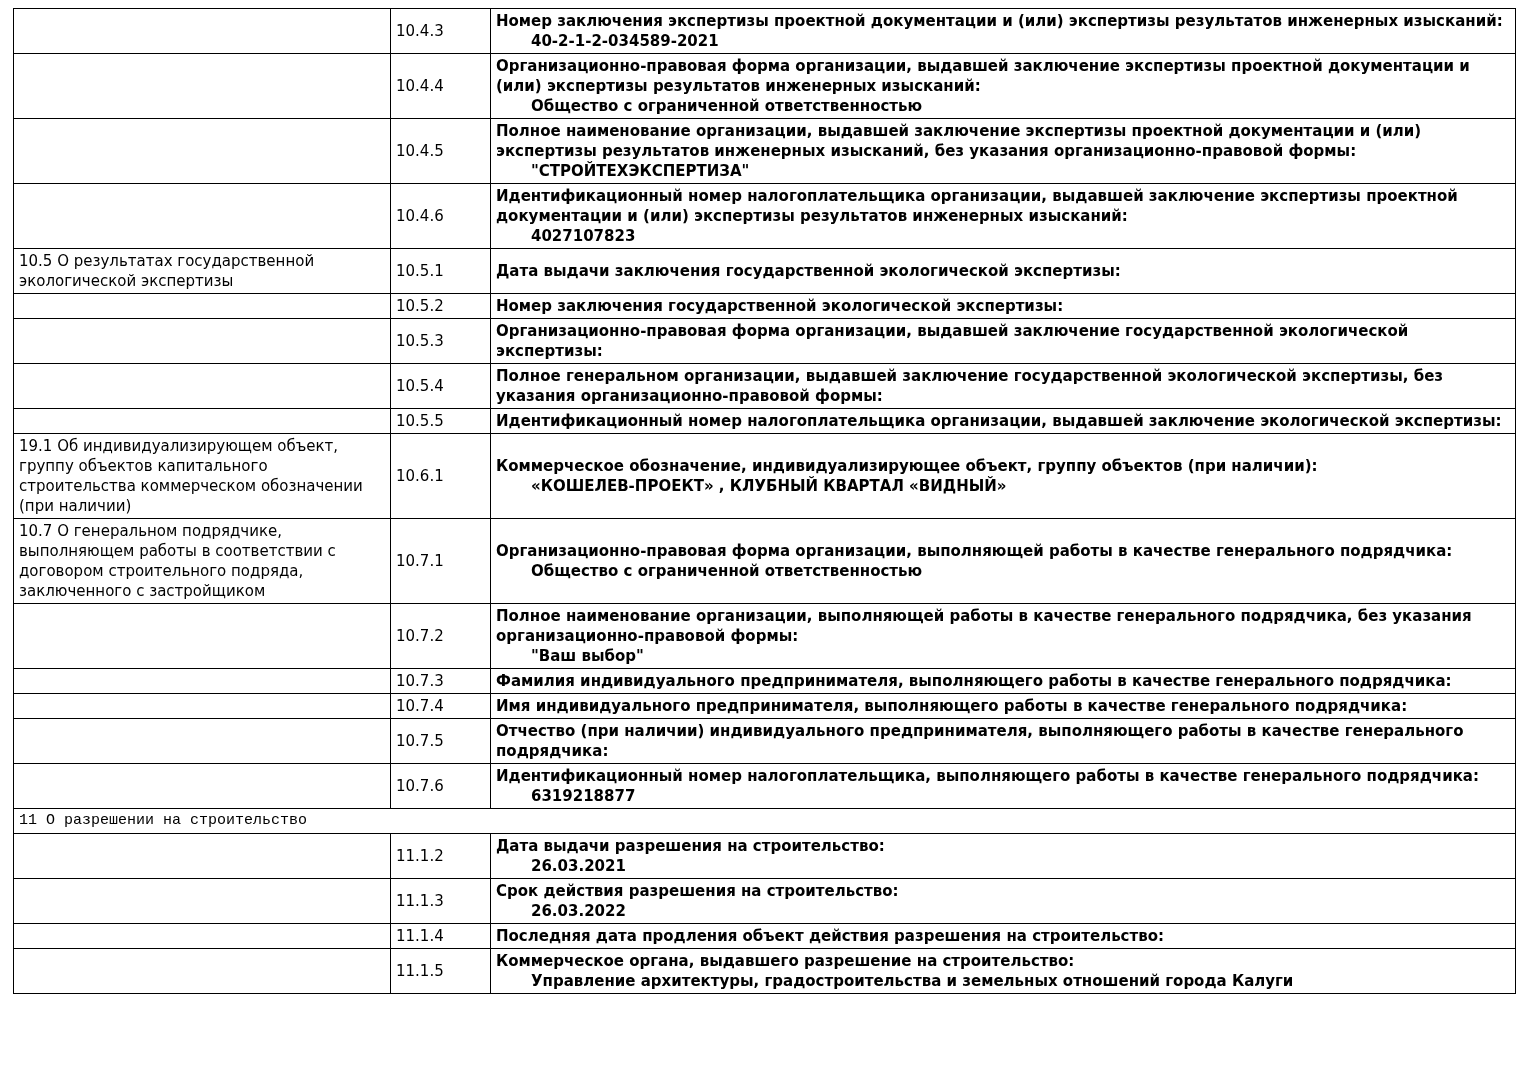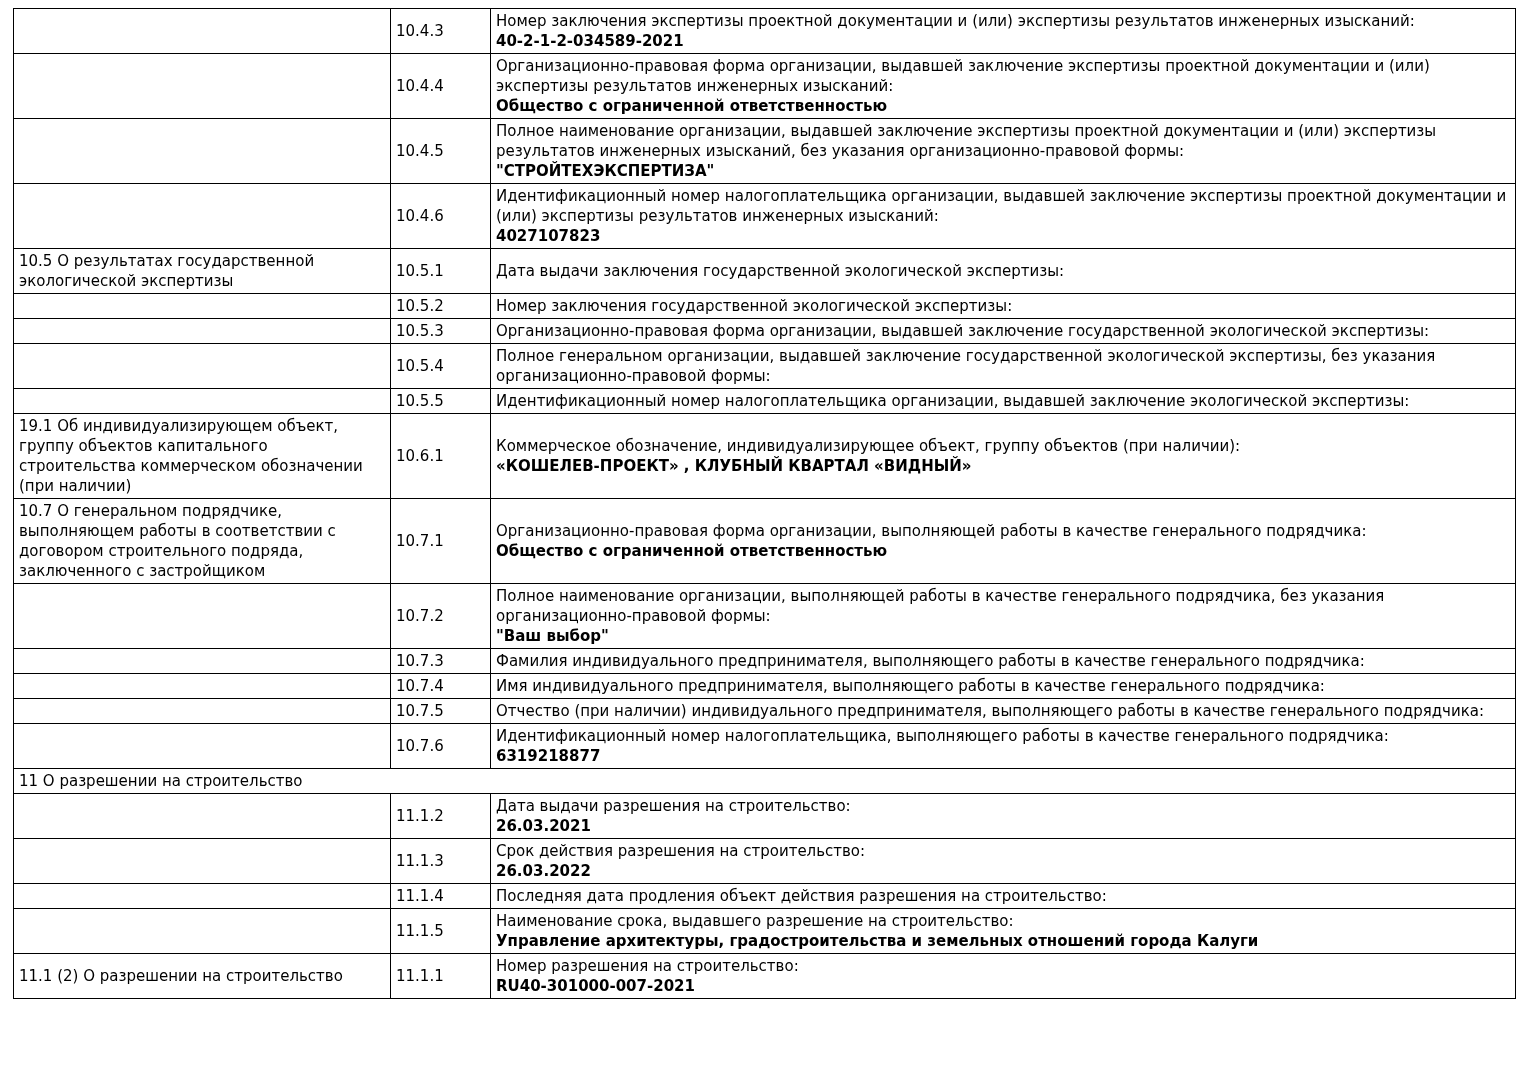--- a/index.html
+++ b/index.html
@@ -27,26 +27,28 @@
     overflow-wrap: break-word;
   }
   td.col-section {
     vertical-align: top;
   }
   td.col-number {
     vertical-align: middle;
   }
   td.section-header {
     vertical-align: middle;
+    font-family: Liberation Mono, monospace;
   }
   .label {
-    font-weight: normal;
+    font-weight: bold;
   }
   .value {
     font-weight: bold;
+    margin-left: 35px;
   }
 </style>
 </head>
 <body>
 
 <table class="decl">
   <colgroup>
     <col style="width:377px">
     <col style="width:100px">
     <col style="width:1025px">
@@ -195,26 +197,18 @@
         <td class="col-section"></td>
         <td class="col-number">11.1.4</td>
         <td class="col-content">
           <div class="label">Последняя дата продления объект действия разрешения на строительство:</div>
         </td>
       </tr>
       <tr>
         <td class="col-section"></td>
         <td class="col-number">11.1.5</td>
         <td class="col-content">
-          <div class="label">Наименование срока, выдавшего разрешение на строительство:</div>
+          <div class="label">Коммерческое органа, выдавшего разрешение на строительство:</div>
           <div class="value">Управление архитектуры, градостроительства и земельных отношений города Калуги</div>
-        </td>
-      </tr>
-      <tr>
-        <td class="col-section">11.1 (2) О разрешении на строительство</td>
-        <td class="col-number">11.1.1</td>
-        <td class="col-content">
-          <div class="label">Номер разрешения на строительство:</div>
-          <div class="value">RU40-301000-007-2021</div>
         </td>
       </tr>
     </tbody>
 </table>
 
 </body></html>

